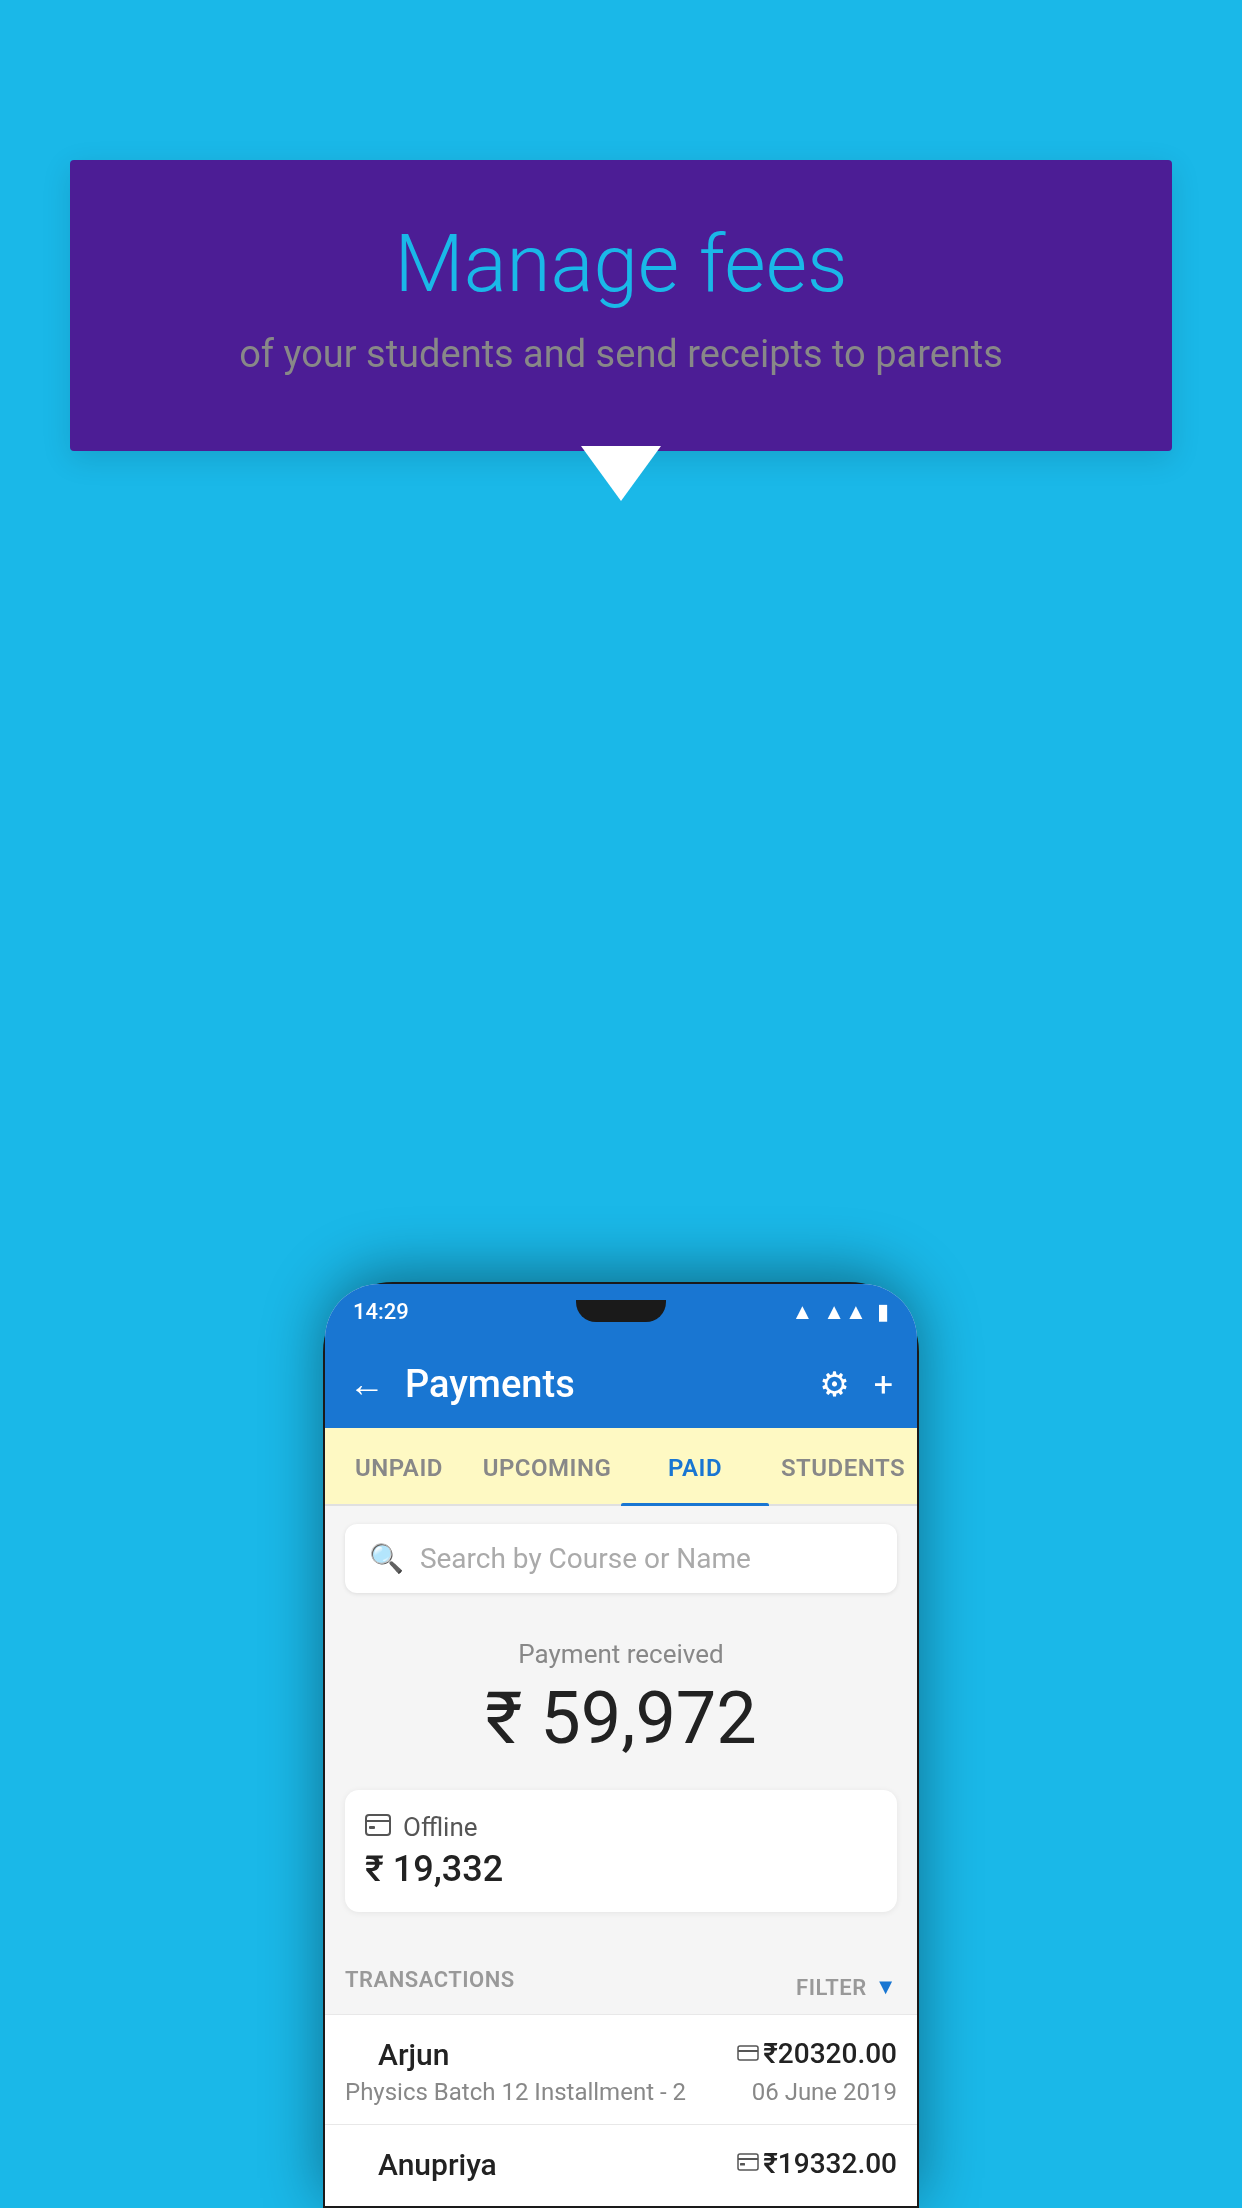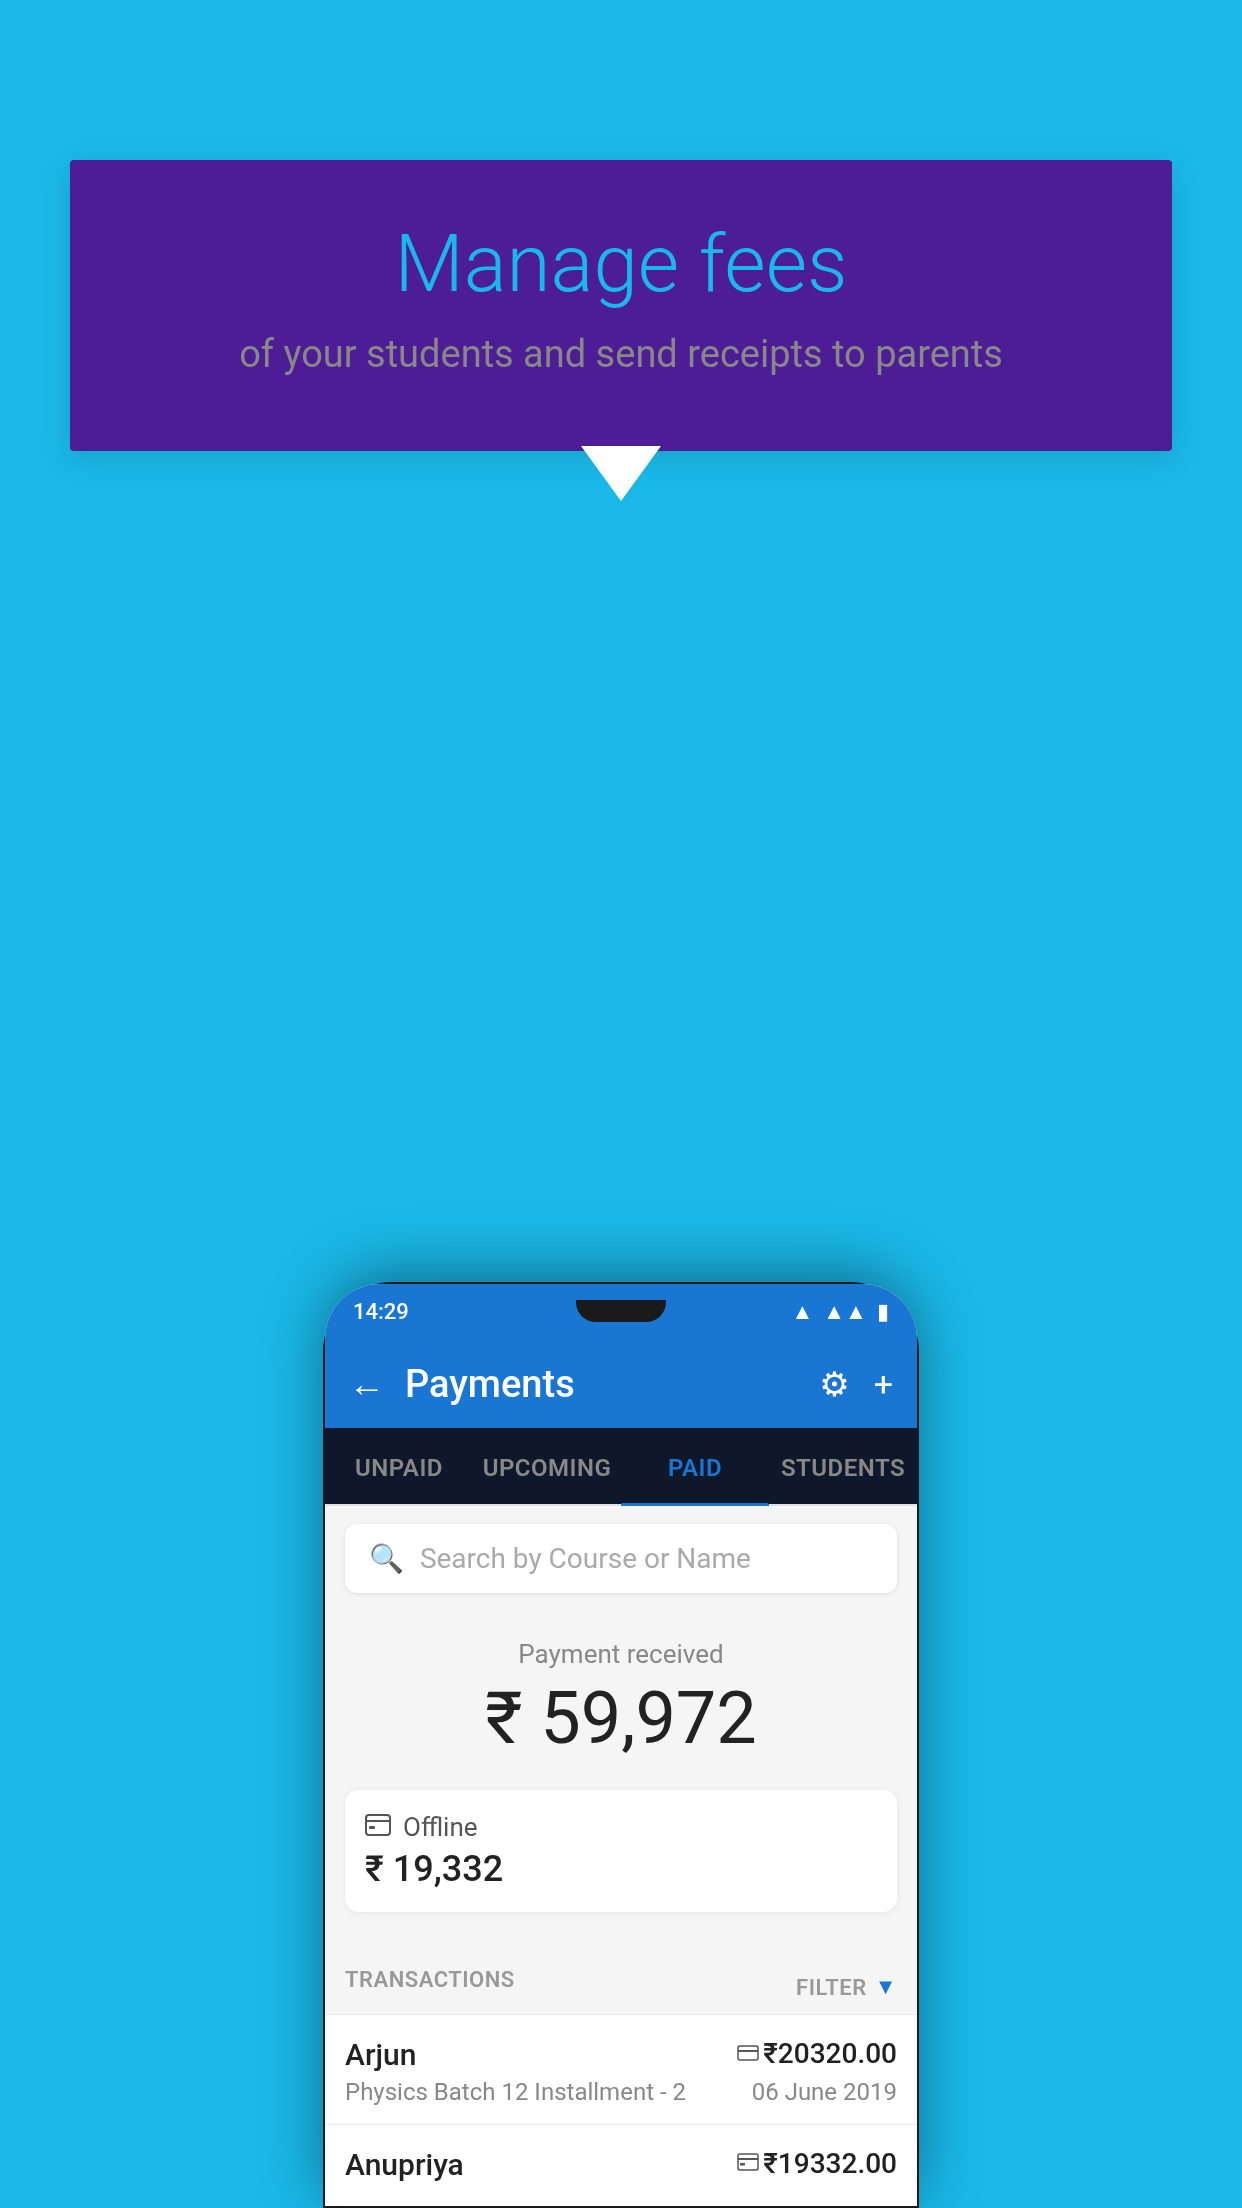--- a/index.html
+++ b/index.html
@@ -121,21 +121,21 @@
       gap: 24px;
       align-items: center;
     }
     .app-bar-icon {
       font-size: 34px;
       cursor: pointer;
     }
 
     
     .tabs {
-      background: #0f172a;
+      background: #fef9c3;
       display: flex;
       border-bottom: 2px solid #e0e0e0;
     }
     .tab {
       flex: 1;
       text-align: center;
       padding: 26px 0 22px;
       font-size: 24px;
       font-weight: 600;
       color: #888;
@@ -266,20 +266,21 @@
     .transaction-row {
       background: white;
       padding: 22px 20px 18px;
       border-top: 1px solid #e8e8e8;
     }
     .tx-main {
       display: flex;
       justify-content: space-between;
       align-items: flex-start;
       margin-bottom: 6px;
+      margin-left: 33px;
     }
     .tx-name {
       font-size: 30px;
       font-weight: 500;
       color: #222;
     }
     .tx-amount-wrap {
       display: flex;
       align-items: center;
       gap: 4px;

